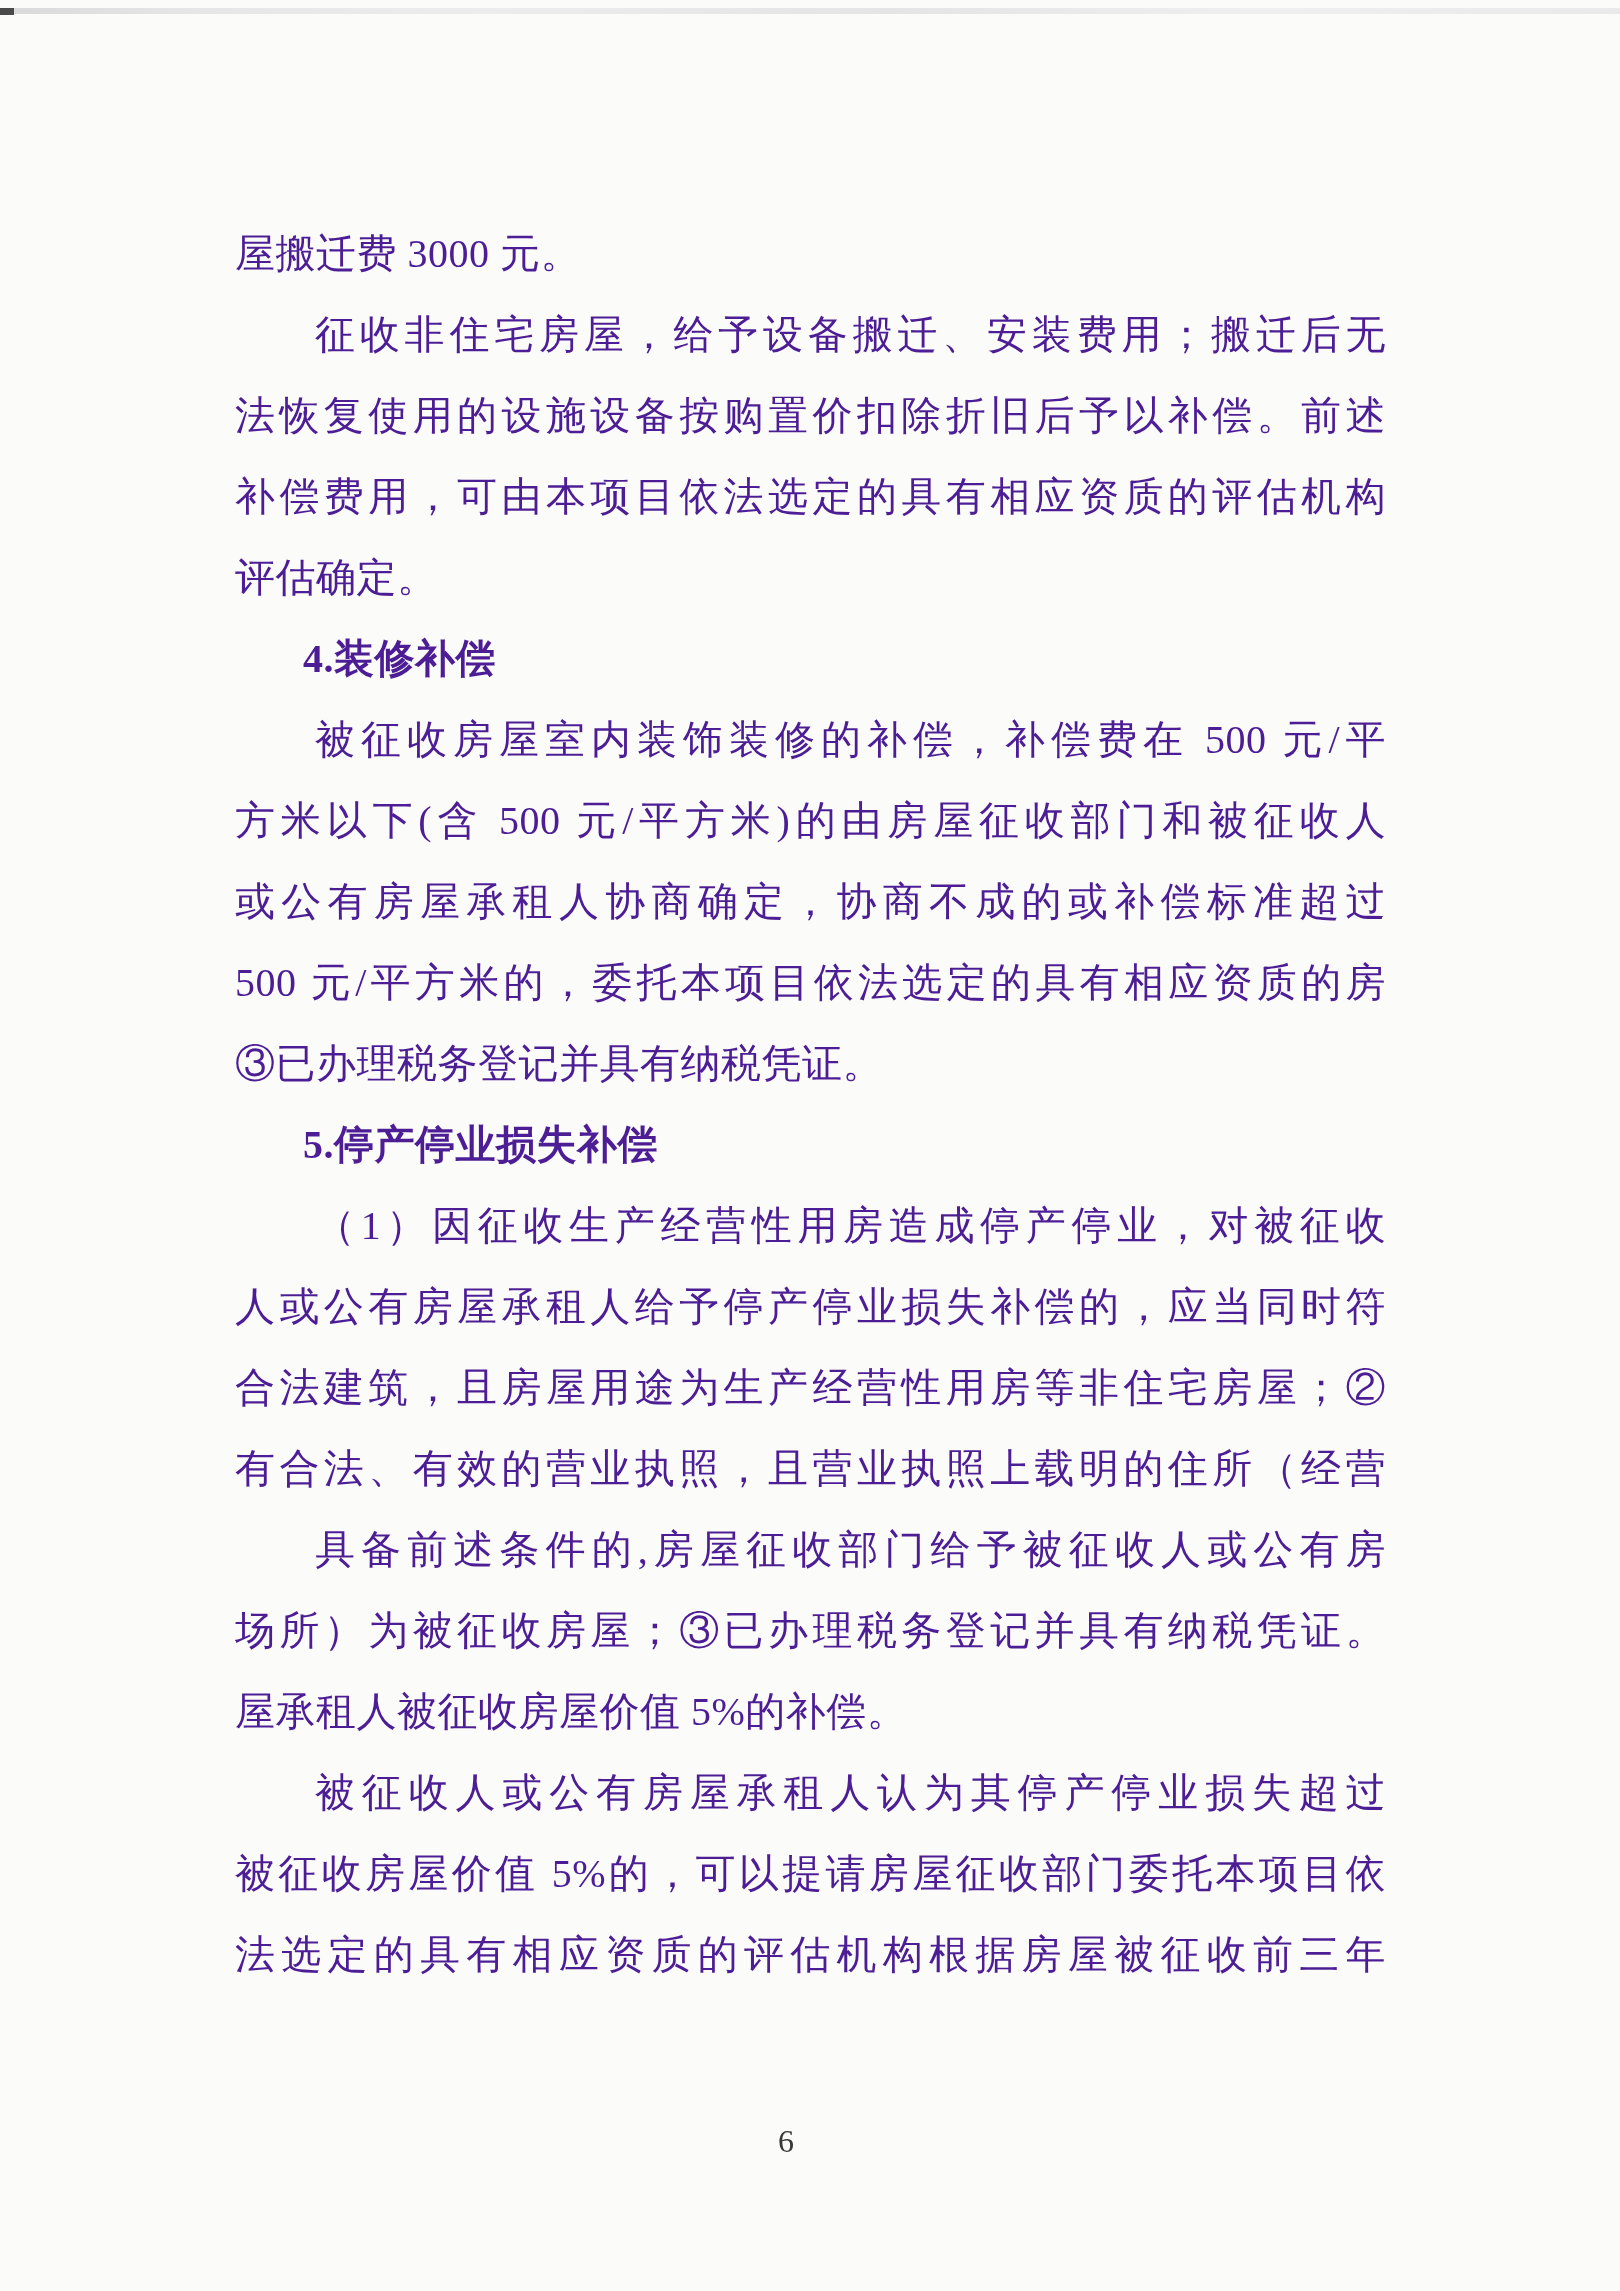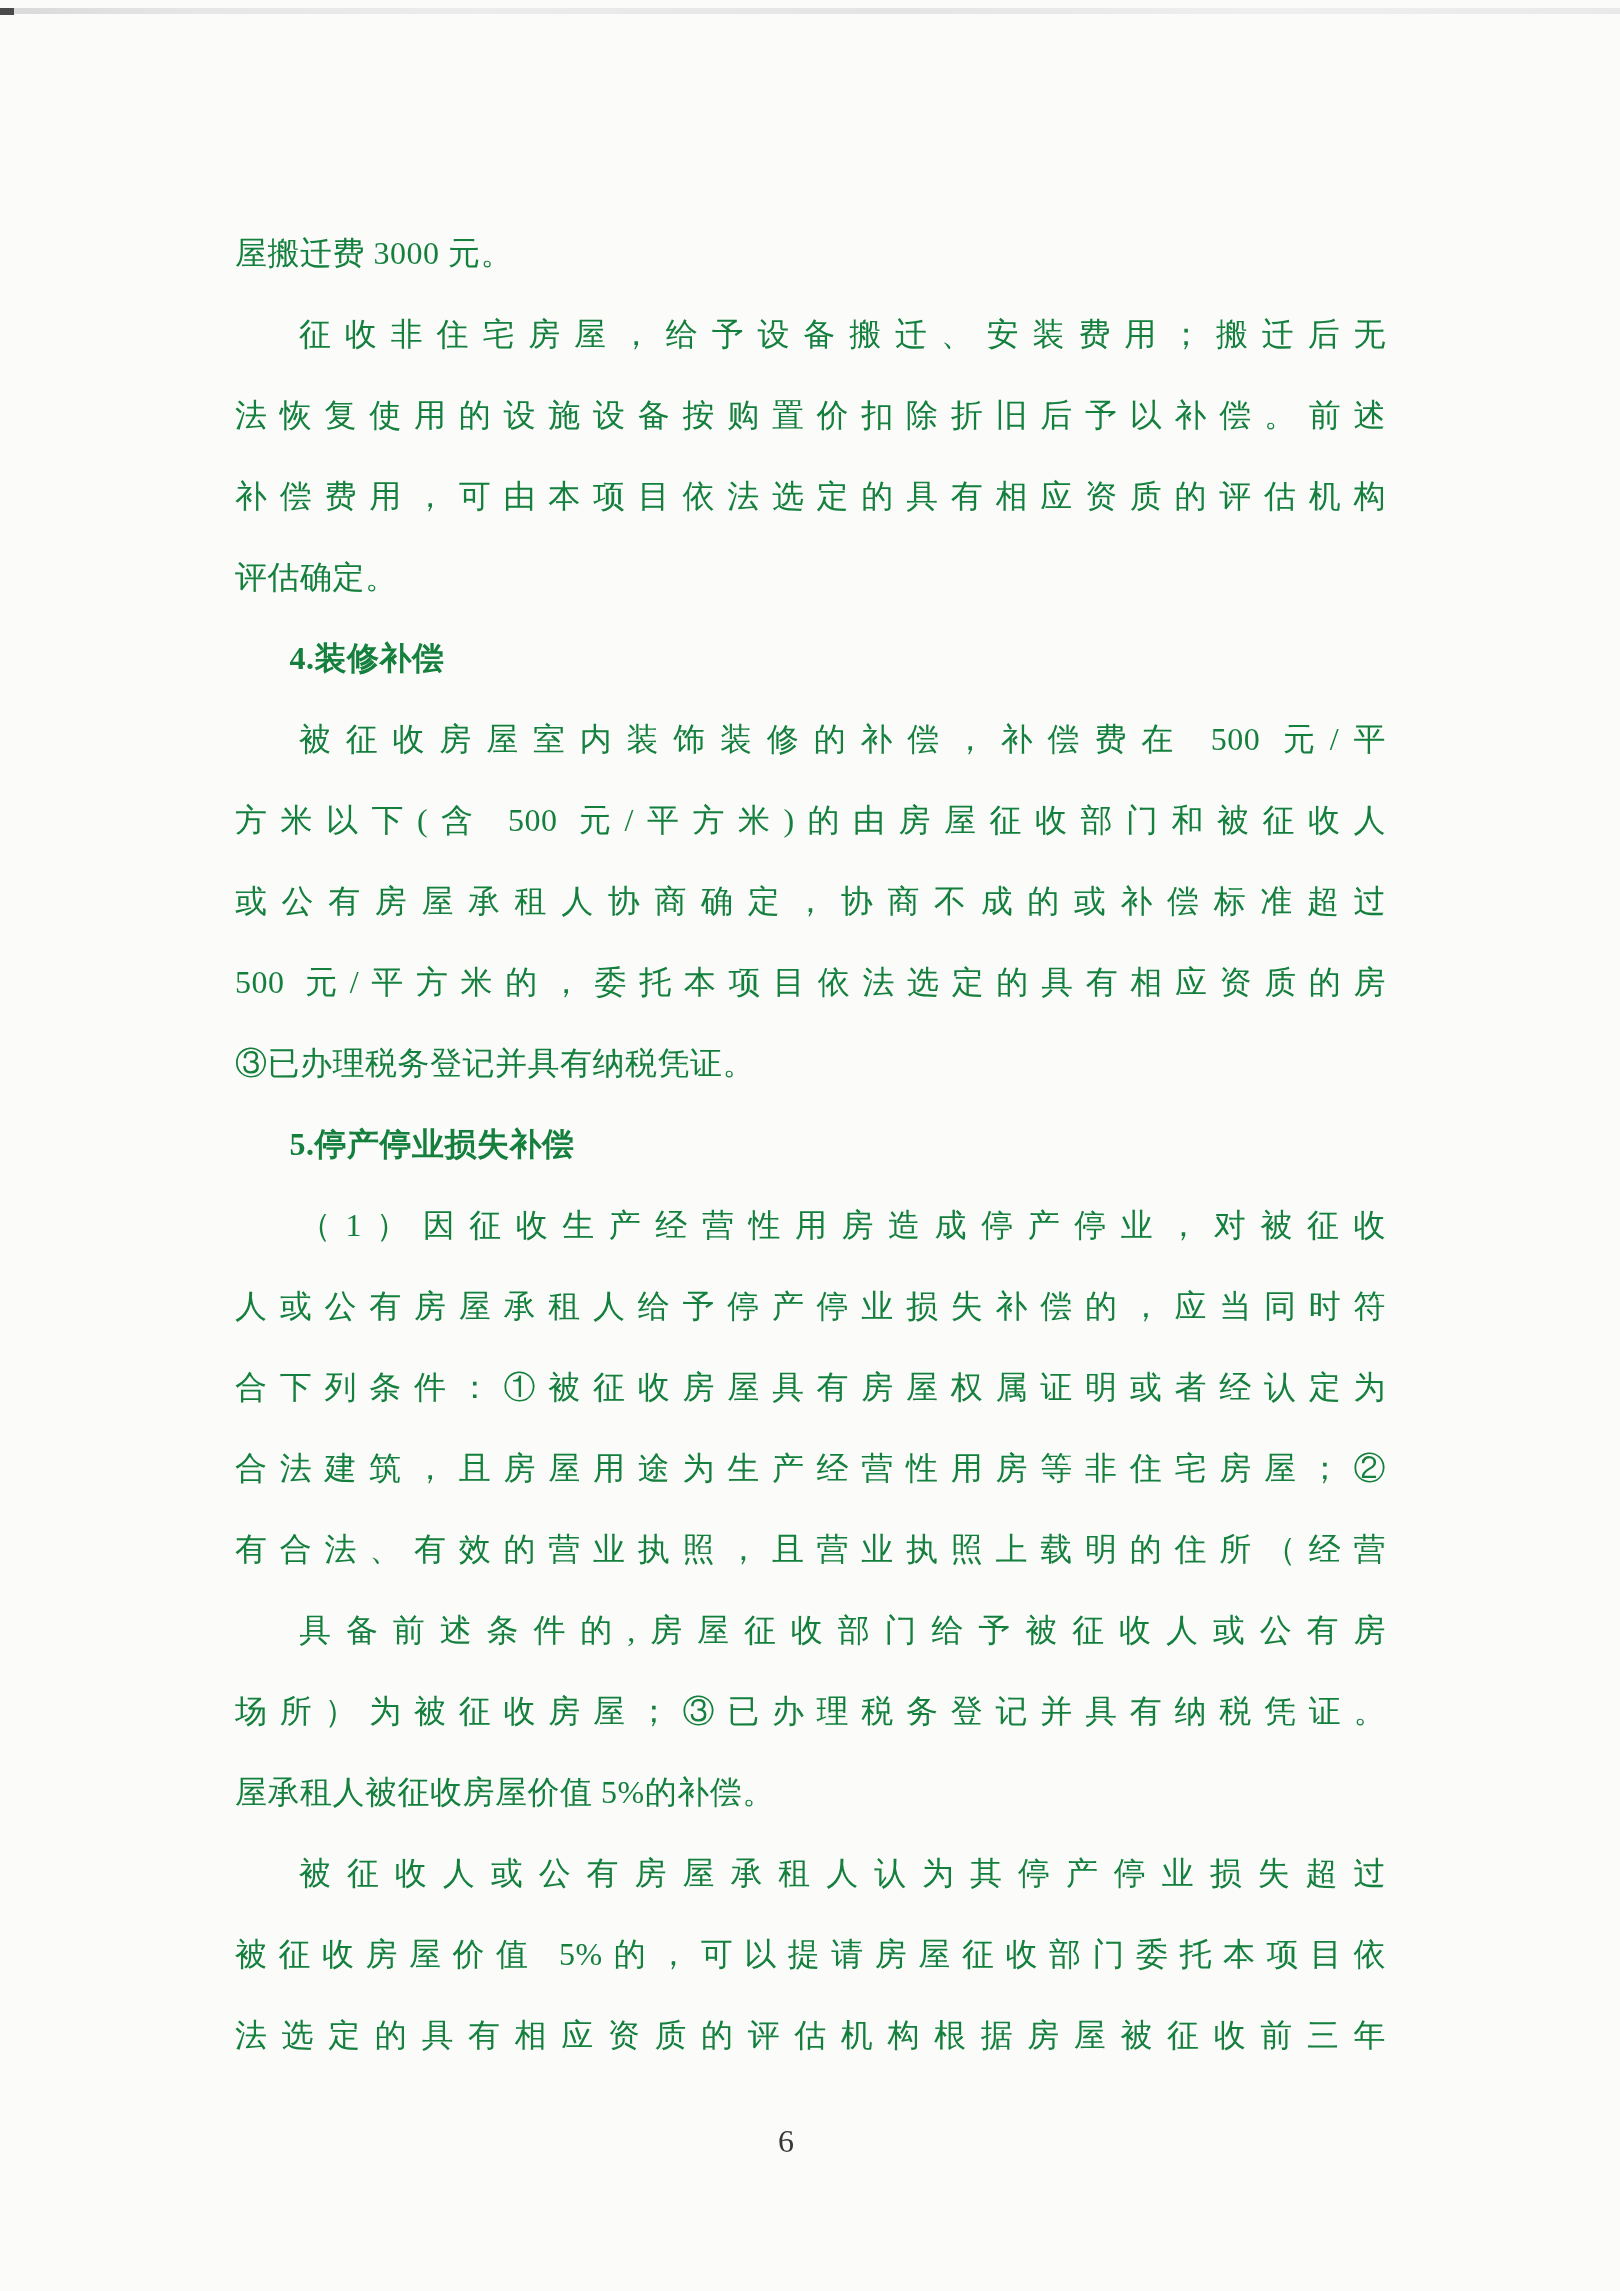--- a/index.html
+++ b/index.html
@@ -32,23 +32,23 @@
     left: 0;
     width: 13.7px;
     height: 6.9px;
     background: #4a4a4a;
   }
   .body-text {
     position: absolute;
     left: 235px;
     top: 213px;
     width: 1151px;
-    font-size: 32px;
+    font-size: 40px;
     line-height: 81px;
-    color: #15803d;
+    color: #4c1d95;
     letter-spacing: 0.5px;
   }
   .line {
     white-space: nowrap;
     text-align: left;
   }
   .line.fill {
     white-space: normal;
     text-align: justify;
     text-align-last: justify;
@@ -88,21 +88,20 @@
     <div class="line">评估确定。</div>
     <div class="line heading">4.装修补偿</div>
     <div class="line fill indent">被征收房屋室内装饰装修的补偿，补偿费在 500 元/平</div>
     <div class="line fill">方米以下(含 500 元/平方米)的由房屋征收部门和被征收人</div>
     <div class="line fill">或公有房屋承租人协商确定，协商不成的或补偿标准超过</div>
     <div class="line fill">500 元/平方米的，委托本项目依法选定的具有相应资质的房</div>
     <div class="line">③已办理税务登记并具有纳税凭证。</div>
     <div class="line heading">5.停产停业损失补偿</div>
     <div class="line fill indent">（1）因征收生产经营性用房造成停产停业，对被征收</div>
     <div class="line fill">人或公有房屋承租人给予停产停业损失补偿的，应当同时符</div>
-    <div class="line fill">合下列条件：①被征收房屋具有房屋权属证明或者经认定为</div>
     <div class="line fill">合法建筑，且房屋用途为生产经营性用房等非住宅房屋；②</div>
     <div class="line fill">有合法、有效的营业执照，且营业执照上载明的住所（经营</div>
     <div class="line fill indent">具备前述条件的,房屋征收部门给予被征收人或公有房</div>
     <div class="line fill">场所）为被征收房屋；③已办理税务登记并具有纳税凭证。</div>
     <div class="line">屋承租人被征收房屋价值 5%的补偿。</div>
     <div class="line fill indent">被征收人或公有房屋承租人认为其停产停业损失超过</div>
     <div class="line fill">被征收房屋价值 5%的，可以提请房屋征收部门委托本项目依</div>
     <div class="line fill">法选定的具有相应资质的评估机构根据房屋被征收前三年</div>
   </div>
 

